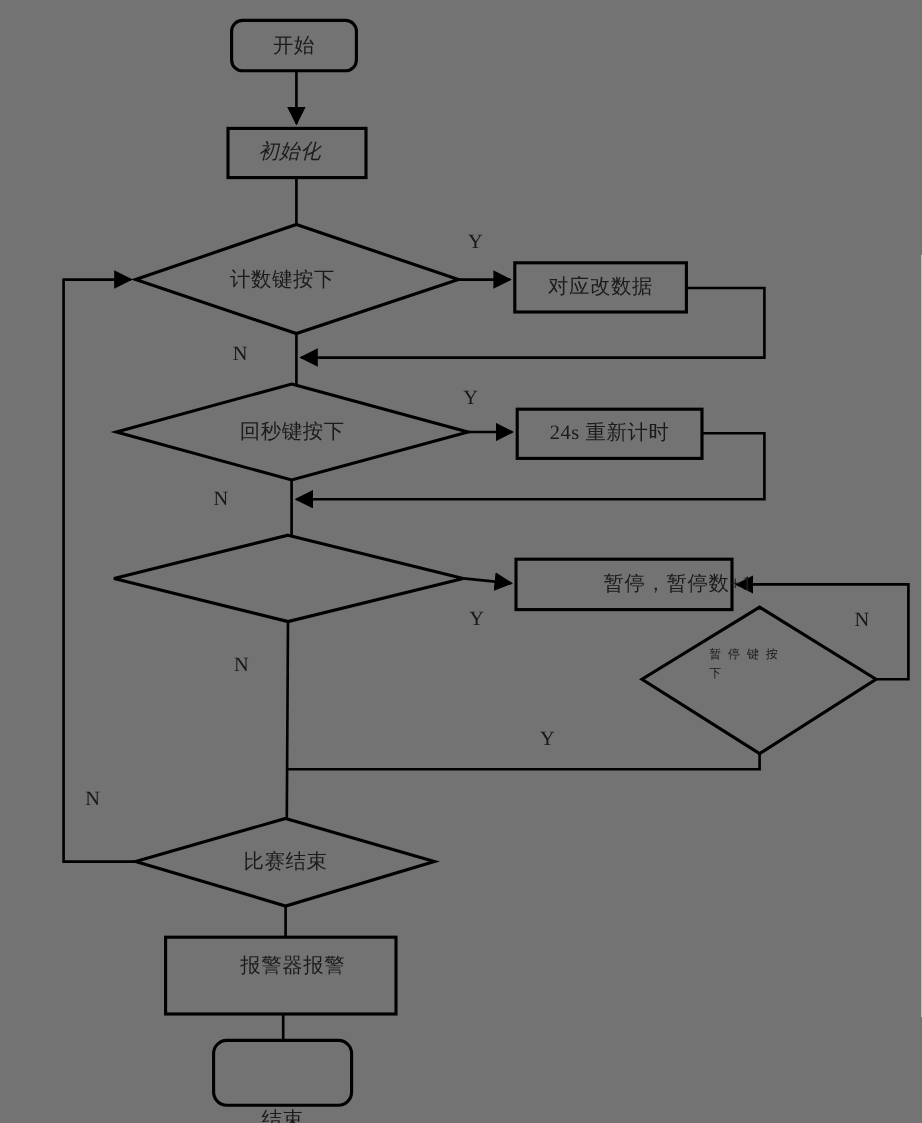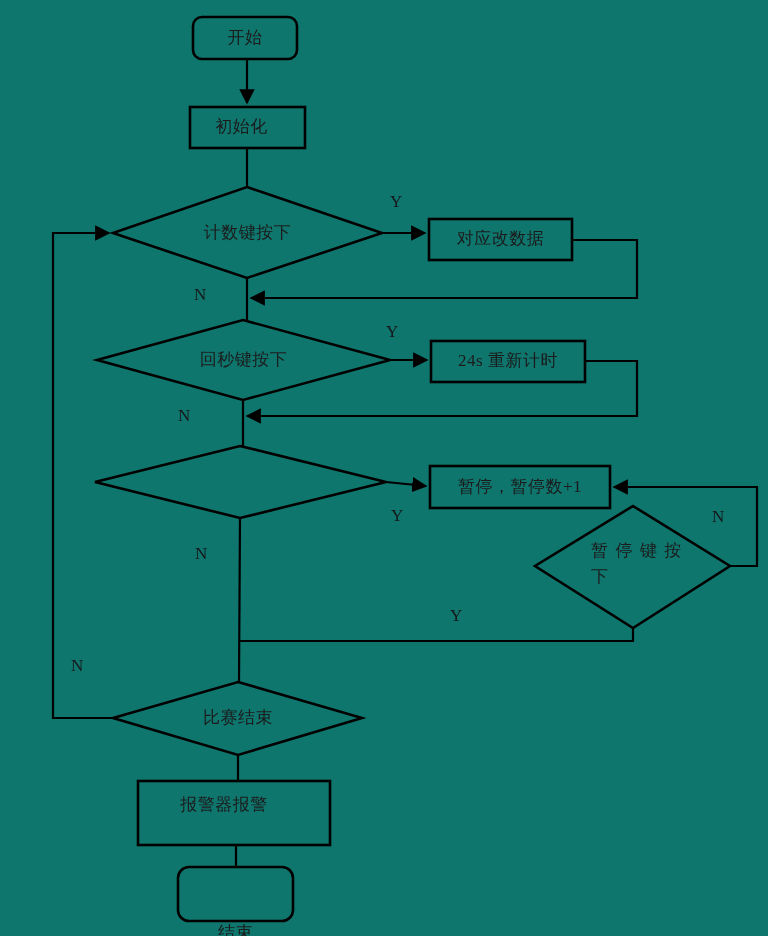--- a/index.html
+++ b/index.html
@@ -7,21 +7,21 @@
     padding: 0;
     background: #ffffff;
   }
   body {
     font-family: "Liberation Serif", "DejaVu Serif", serif;
   }
   #flowchart-canvas {
     position: relative;
     width: 768px;
     height: 936px;
-    background: #0f766e;
+    background: #737373;
     overflow: hidden;
   }
   #flow-svg {
     position: absolute;
     left: 0;
     top: 0;
     width: 768px;
     height: 936px;
   }
   .node-label {
@@ -37,21 +37,21 @@
     pointer-events: none;
     white-space: pre-line;
   }
   .edge-label {
     position: absolute;
     color: #16171a;
     font-size: 17px;
     font-family: "Liberation Serif", "DejaVu Serif", serif;
   }
   .small-diamond-label {
-    font-size: 17px;
+    font-size: 10px;
     line-height: 1.55;
     letter-spacing: 1.6px;
     text-align: left;
     justify-content: flex-start;
   }
 </style>
 </head>
 <body>
 
 <div id="flowchart-canvas">
@@ -121,39 +121,39 @@
       <path d="M 113 718 L 53 718 L 53 233 L 109 233" marker-end="url(#arrow)"></path>
 
       <path d="M 238 755 L 238 781"></path>
 
       <path d="M 236 845 L 236 867"></path>
     </g>
   </svg>
 
   <div class="node-label" style="left:193px; top:17px; width:104px; height:42px;">开始</div>
 
-  <div class="node-label" style="left:190px; top:107px; width:103px; height:41px;">初始化</div>
+  <div class="node-label" style="left:190px; top:107px; width:103px; height:41px;font-style:italic;">初始化</div>
 
-  <div class="node-label" style="left:160px; top:213px; width:175px; height:40px;">计数键按下</div>
+  <div class="node-label" style="left:148px; top:213px; width:175px; height:40px;">计数键按下</div>
 
   <div class="node-label" style="left:429px; top:219px; width:143px; height:41px;border-radius:19px;">对应改数据</div>
 
   <div class="node-label" style="left:156px; top:341px; width:175px; height:38px;">回秒键按下</div>
 
   <div class="node-label" style="left:431px; top:341px; width:154px; height:41px;text-align:center;">24s 重新计时</div>
 
 
-  <div class="node-label" style="left:430px; top:466px; width:180px; height:42px;">暂停，暂停数+1</div>
+  <div class="node-label" style="left:430px; top:466px; width:180px; height:42px;padding-left:45px;">暂停，暂停数+1</div>
 
   <div class="node-label small-diamond-label" style="left:591px; top:538px; width:110px; height:58px; align-items:flex-start;">暂 停 键 按
 下</div>
 
   <div class="node-label" style="left:162px; top:699px; width:152px; height:38px;">比赛结束</div>
 
-  <div class="node-label" style="left:128px; top:781px; width:192px; height:48px;">报警器报警</div>
+  <div class="node-label" style="left:148px; top:781px; width:192px; height:48px;">报警器报警</div>
 
   <div class="node-label" style="left:178px; top:906px; width:115px; height:54px;">结束</div>
 
   <div class="edge-label" style="left:390px; top:192px;">Y</div>
 
   <div class="edge-label" style="left:194px; top:285px;">N</div>
 
   <div class="edge-label" style="left:386px; top:322px;">Y</div>
 
   <div class="edge-label" style="left:178px; top:406px;">N</div>

